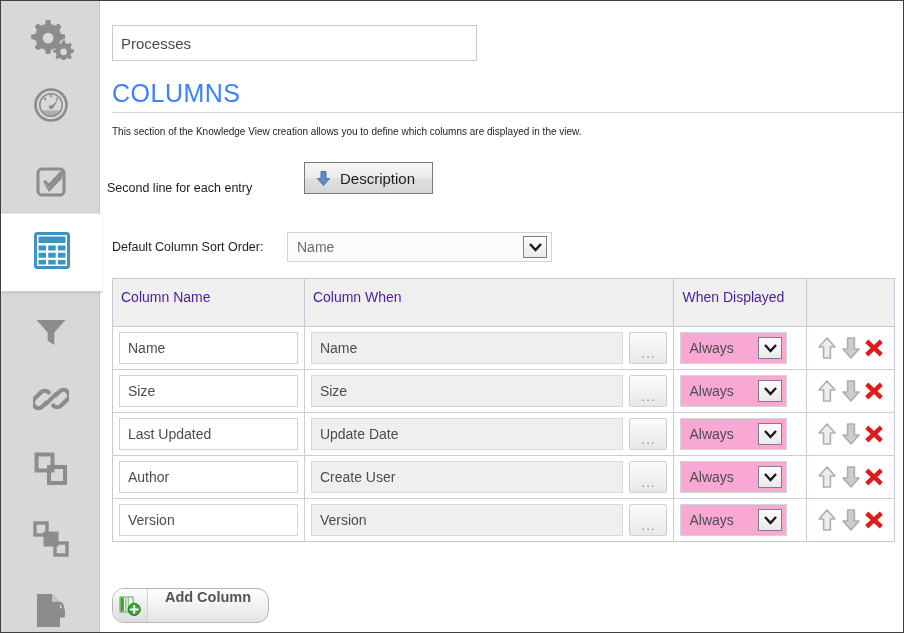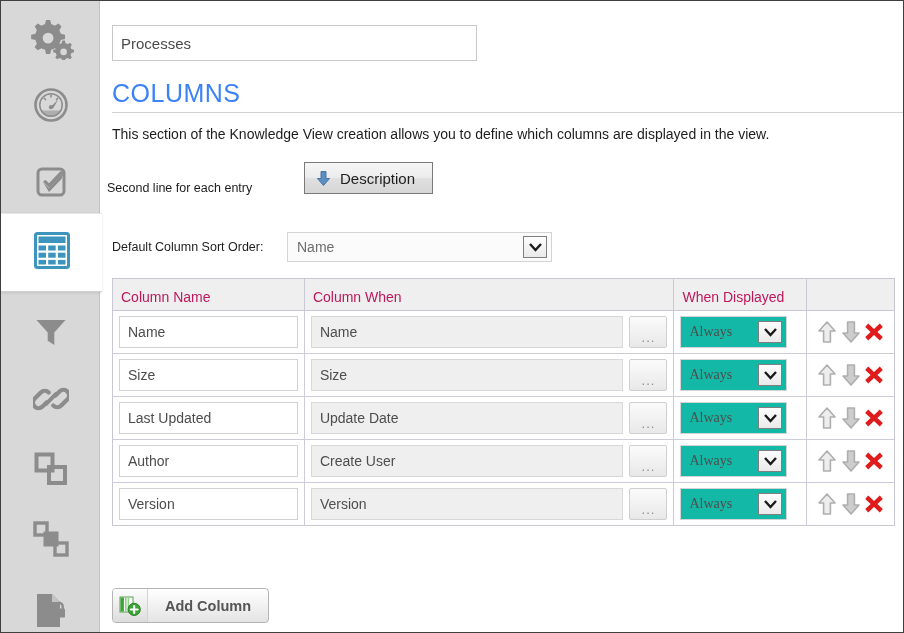--- a/index.html
+++ b/index.html
@@ -116,21 +116,21 @@
     position: absolute;
     left: 11px; top: 111px;
     width: 792px;
     height: 1px;
     background: #d2d2d2;
   }
 
   .intro-text {
     position: absolute;
     left: 11px; top: 125px;
-    font-size: 14px;
+    font-size: 10px;
     color: #1d1d1d;
     white-space: nowrap;
   }
 
   .lbl-secondline {
     position: absolute;
     left: 6px; top: 180px;
     font-size: 12.5px;
     color: #1d1d1d;
     white-space: nowrap;
@@ -201,23 +201,23 @@
     border-collapse: collapse;
     box-sizing: border-box;
     background: #ffffff;
   }
   .ctable th {
     background: #efefef;
     border-right: 1px solid #c8c8d4;
     border-bottom: 1px solid #c8c8d4;
     font-weight: normal;
     font-size: 14px;
-    color: #be185d;
+    color: #4c1d95;
     text-align: left;
-    padding: 7px 0 2px 8px;
+    padding: 7px 0 18px 8px;
     height: 22px;
   }
   .ctable th.last { border-right: none; }
   .ctable td {
     border-right: 1px solid #ccccdb;
     border-bottom: 1px solid #ccccdb;
     padding: 5px 6px;
     vertical-align: middle;
     background: #ffffff;
   }
@@ -276,25 +276,24 @@
     color: #8e8e8e;
     letter-spacing: 1px;
     line-height: 8px;
   }
 
   .when-wrap {
     box-sizing: border-box;
     width: 107px;
     height: 32px;
     border: 1px solid #d4d4d4;
-    background: #14b8a6;
+    background: #f9a8d4;
     display: flex;
     align-items: center;
     cursor: pointer;
-    font-family: Liberation Serif, serif;
   }
   .when-wrap .sel-text {
     font-size: 14px; color: #4d4d4d;
     padding-left: 8px; flex: 1;
   }
 
   .actions {
     display: flex;
     align-items: center;
     justify-content: center;
@@ -303,24 +302,24 @@
   .act-btn { cursor: pointer; display: block; line-height: 0; }
 
   
   .add-col {
     position: absolute;
     left: 11px; top: 587px;
     width: 157px;
     height: 35px;
     box-sizing: border-box;
     border: 1px solid #b4b4b4;
-    border-radius: 4px;
+    border-radius: 12px;
     background: linear-gradient(to bottom, #ffffff, #e4e4e4);
     display: flex;
-    align-items: center;
+    align-items: flex-start;
     cursor: pointer;
     overflow: hidden;
   }
   .add-col .ic {
     width: 34px; height: 100%;
     display: flex; align-items: center; justify-content: center;
     background: linear-gradient(to bottom, #fdfdfd, #dcdcdc);
     border-right: 1px solid #d2d2d2;
     flex: none;
   }

